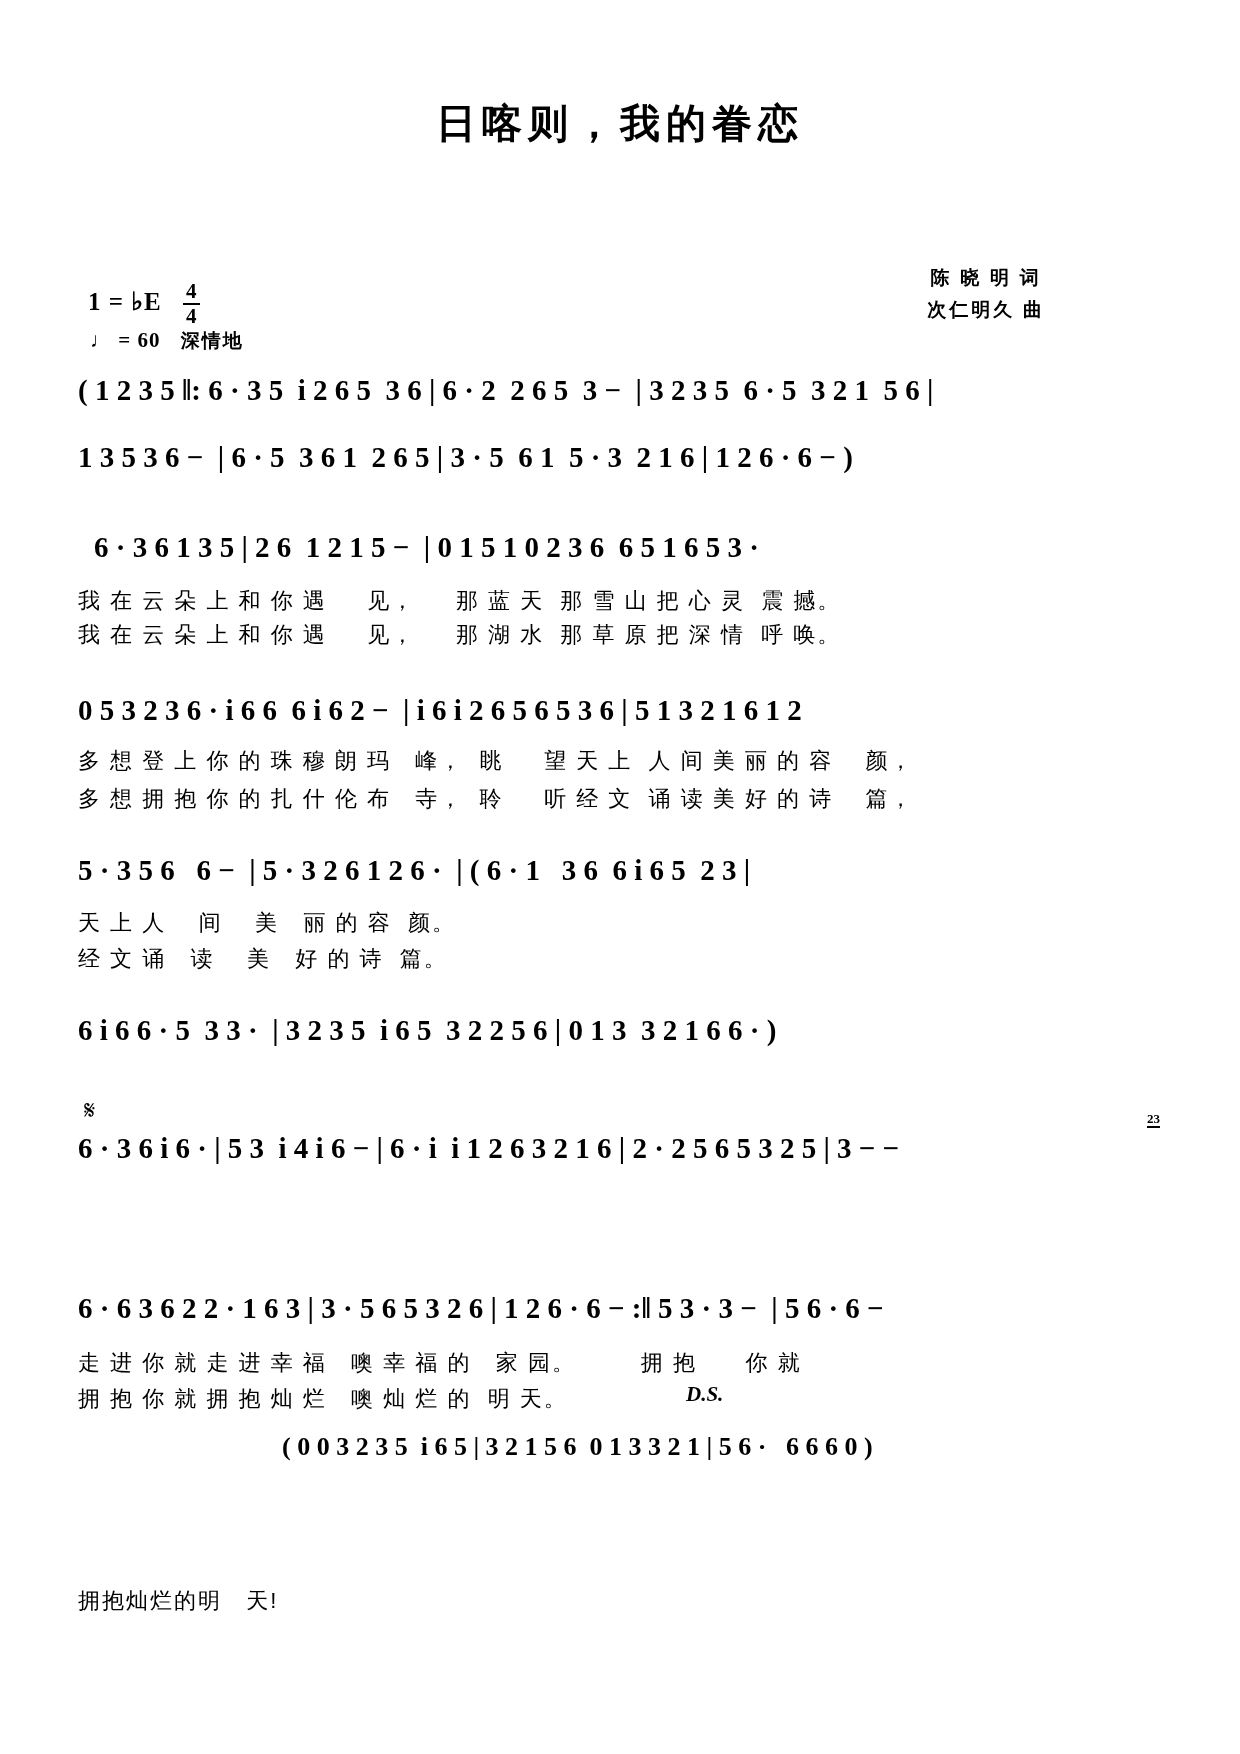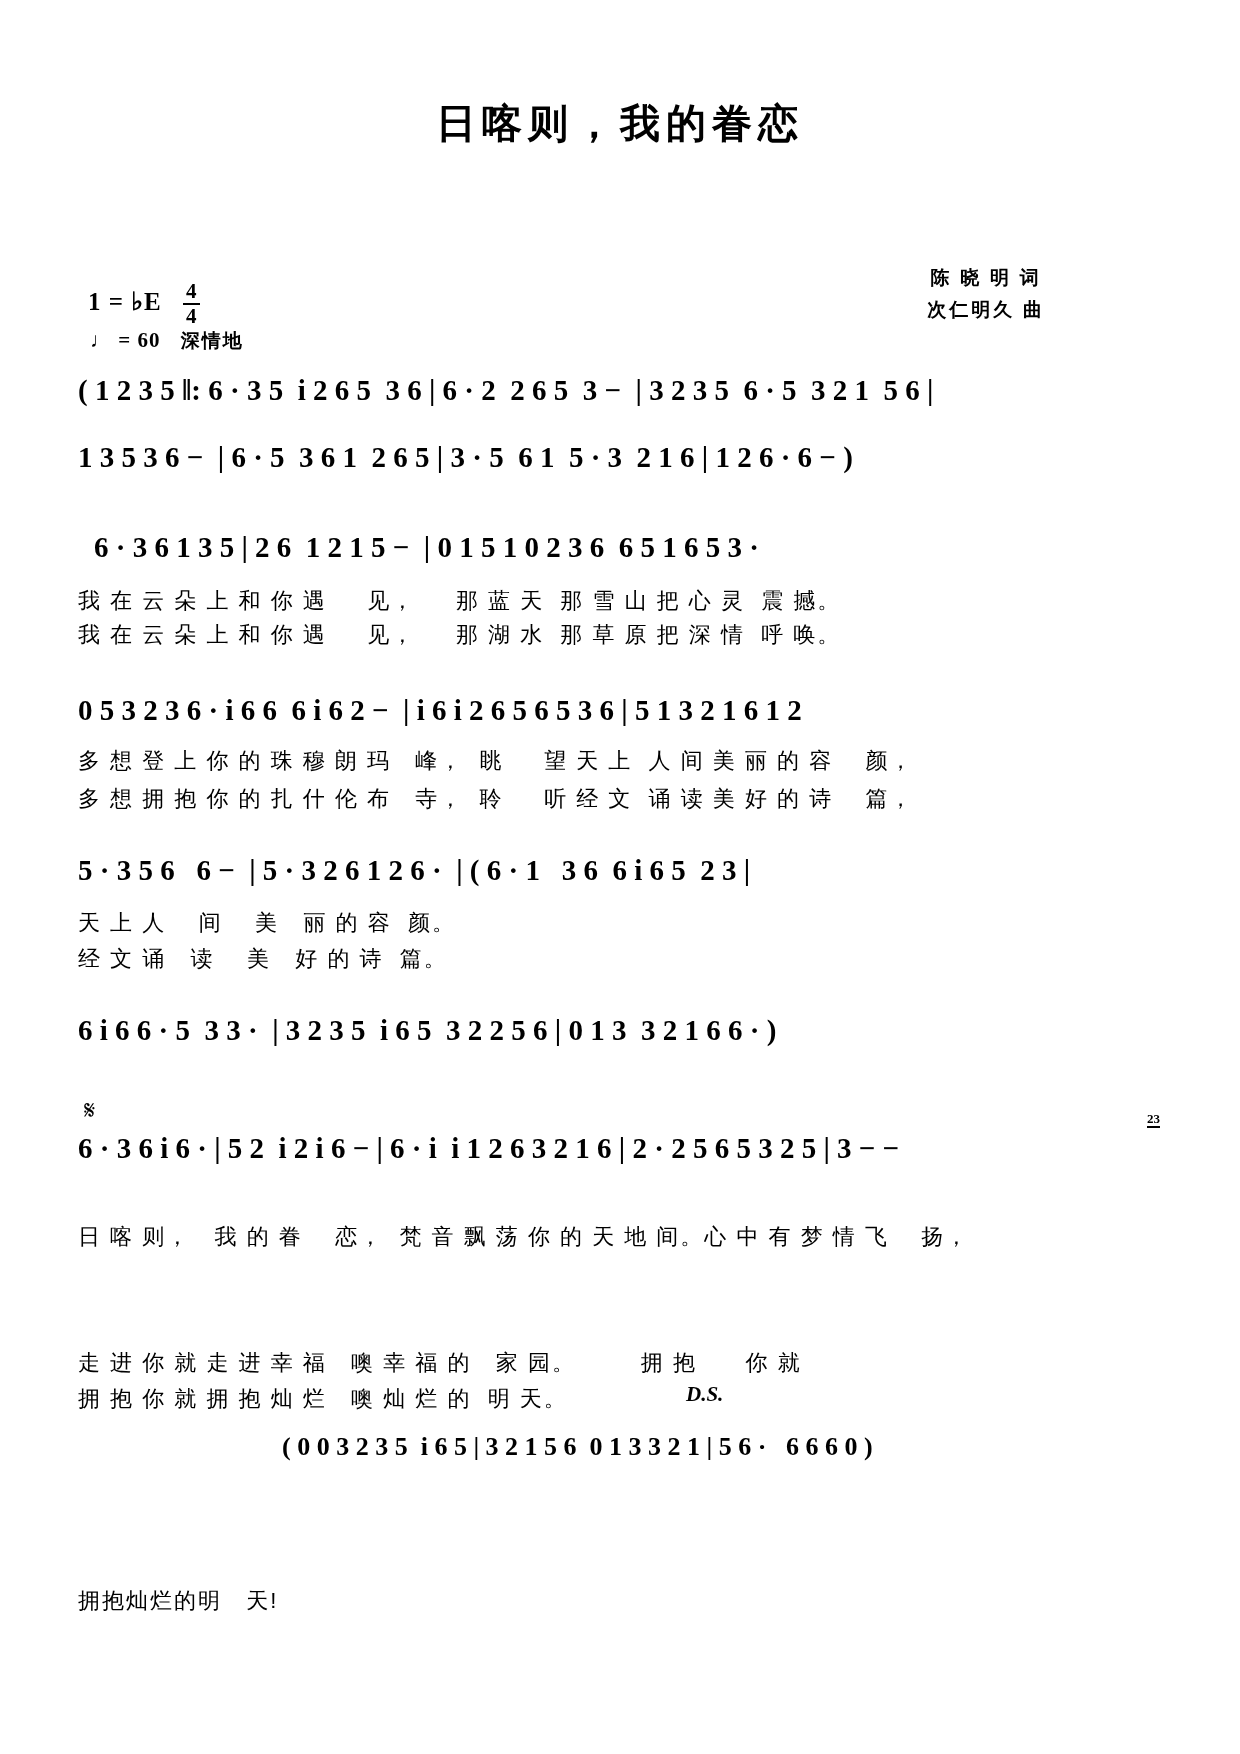--- a/index.html
+++ b/index.html
@@ -167,23 +167,23 @@
   <div class="lyric" style="top:812px;">天 上 人    间    美   丽 的 容  颜。</div>
   <div class="lyric" style="top:848px;">经 文 诵   读    美   好 的 诗  篇。</div>
 
   <div class="line" style="top:918px;">6 i 6 6 · 5  3 3 ·  | 3 2 3 5  i 6 5  3 2 2 5 6 | 0 1 3  3 2 1 6 6 · )</div>
 
   <div class="segno">𝄋</div>
   <div class="num23">
     <span class="top">23</span>
     <span class="bot">&nbsp;</span>
   </div>
-  <div class="line" style="top:1036px;">6 · 3 6 i 6 · | 5 2  i 2 i 6 − | 6 · i  i 1 2 6 3 2 1 6 | 2 · 2 5 6 5 3 2 5 | 3 − −</div>
-  <div class="lyric" style="top:1126px;">日 喀 则，   我 的 眷    恋，  梵 音 飘 荡 你 的 天 地 间。心 中 有 梦 情 飞    扬，</div>
+  <div class="line" style="top:1036px;">6 · 3 6 i 6 · | 5 3  i 4 i 6 − | 6 · i  i 1 2 6 3 2 1 6 | 2 · 2 5 6 5 3 2 5 | 3 − −</div>
 
+  <div class="line" style="top:1196px;">6 · 6 3 6 2 2 · 1 6 3 | 3 · 5 6 5 3 2 6 | 1 2 6 · 6 − :‖ 5 3 · 3 −  | 5 6 · 6 −</div>
   <div class="lyric" style="top:1252px;">走 进 你 就 走 进 幸 福   噢 幸 福 的   家 园。        拥 抱      你 就</div>
   <div class="lyric" style="top:1288px;">拥 抱 你 就 拥 抱 灿 烂   噢 灿 烂 的  明 天。</div>
   <div class="dsmark" style="left:686px; top:1286px;">D.S.</div>
 
   <div class="line" style="top:1336px; left:282px; font-size:26px;">( 0 0 3 2 3 5  i 6 5 | 3 2 1 5 6  0 1 3 3 2 1 | 5 6 ·   6 6 6 0 )</div>
   <div class="lyric" style="top:1450px;margin-top:40px;">拥抱灿烂的明   天!</div>
 
 </div>
 
 </body></html>

